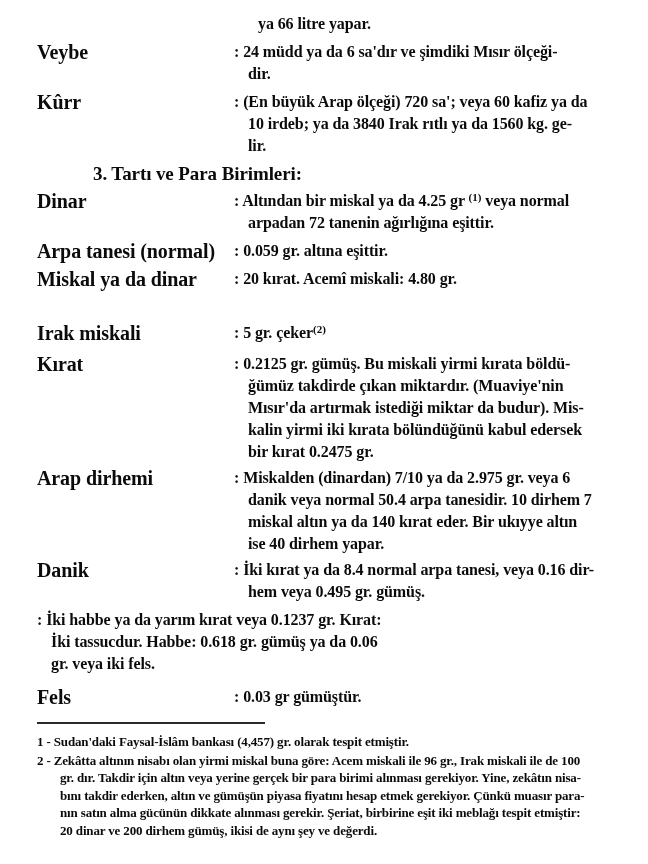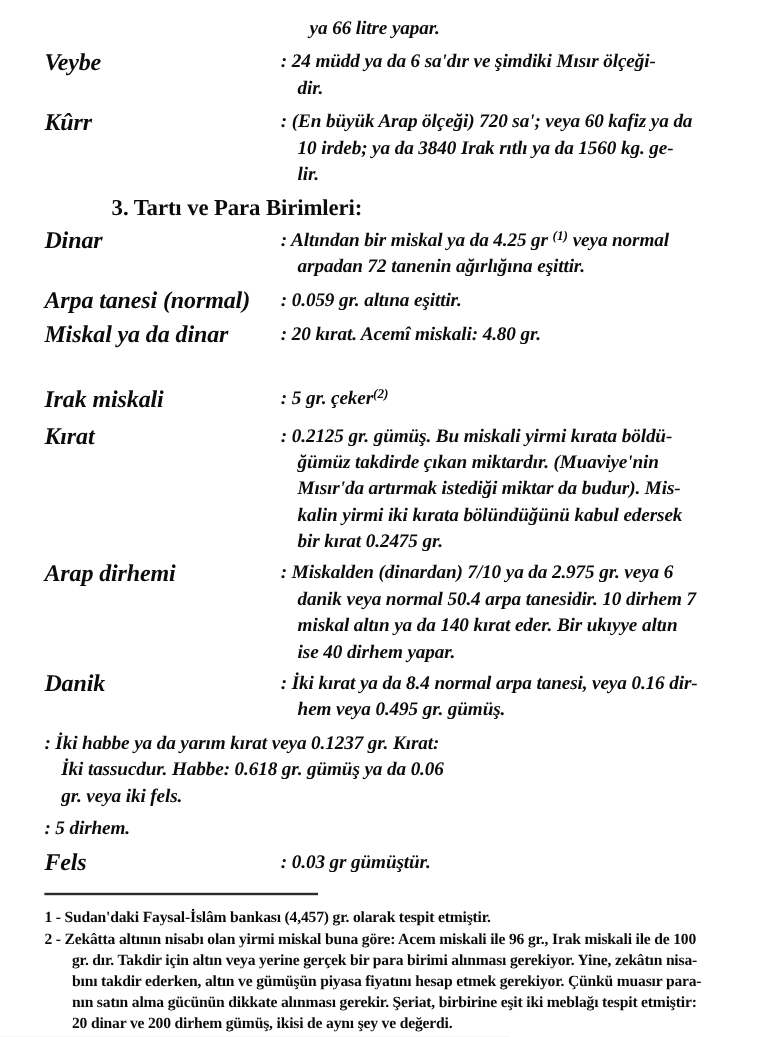--- a/index.html
+++ b/index.html
@@ -7,21 +7,21 @@
     width:648px;height:864px;
     background:#ffffff;
     color:#0b0b0b;
     font-family:"Liberation Serif","DejaVu Serif",serif;
     font-weight:bold;
     box-sizing:border-box;
     padding:13px 34px 0 37px;
     position:relative;
     overflow:hidden;
   }
-  .row{display:flex;margin-bottom:6px;font-style:italic;}
+  .row{display:flex;margin-bottom:6px;}
   .term{
     width:197px;flex-shrink:0;
     font-size:20px;line-height:22px;
     letter-spacing:-0.1px;
   }
   .def{
     flex:1;
     font-size:16px;line-height:22px;
     letter-spacing:-0.1px;
     white-space:pre-line;
@@ -116,21 +116,20 @@
 hem veya 0.495 gr. gümüş.</span><sup></sup><span></span></div>
   </div>
 
   <div class="row mb5">
     <div class="def"><span>: İki habbe ya da yarım kırat veya 0.1237 gr. Kırat:
 İki tassucdur. Habbe: 0.618 gr. gümüş ya da 0.06
 gr. veya iki fels.</span><sup></sup><span></span></div>
   </div>
 
   <div class="row">
-    <div class="def"><span>: 5 dirhem.</span><sup></sup><span></span></div>
   </div>
 
   <div class="row">
     <div class="term">Fels</div>
     <div class="def"><span>: 0.03 gr gümüştür.</span><sup></sup><span></span></div>
   </div>
 
   <div class="footnotes">
     <div class="fn-rule"></div>
     <div class="fn">1 - Sudan'daki Faysal-İslâm bankası (4,457) gr. olarak tespit etmiştir.</div>

